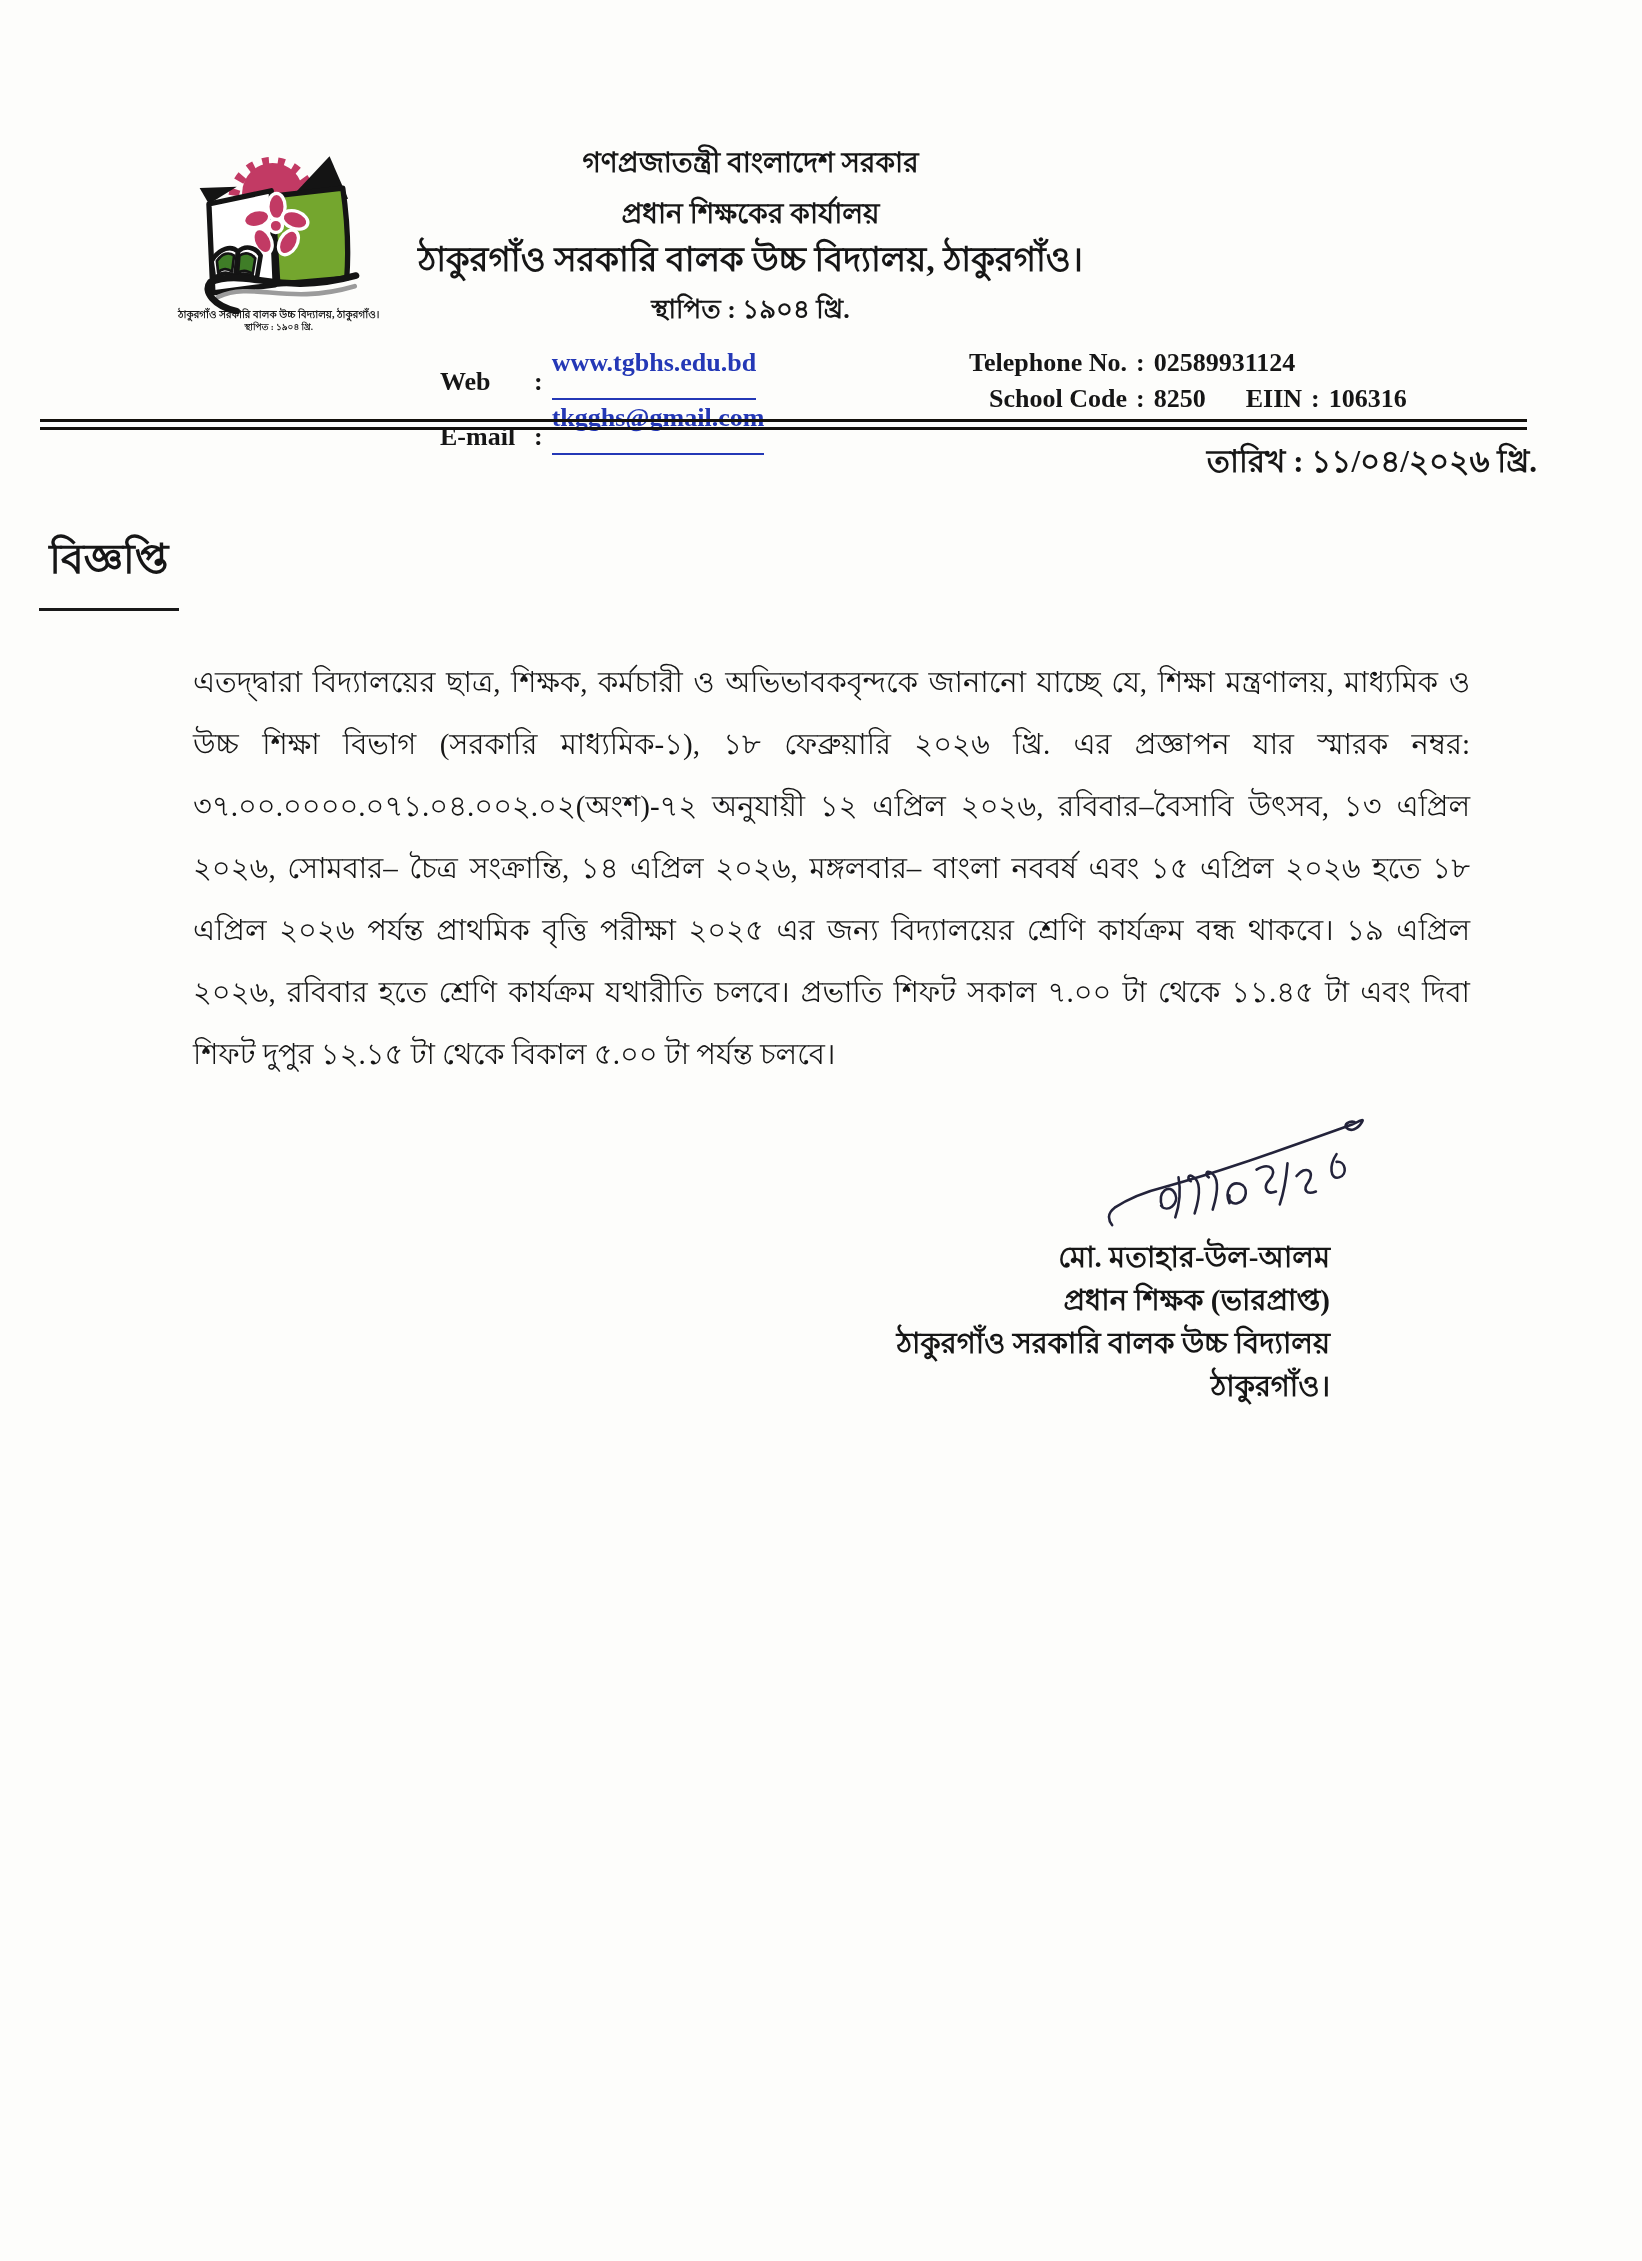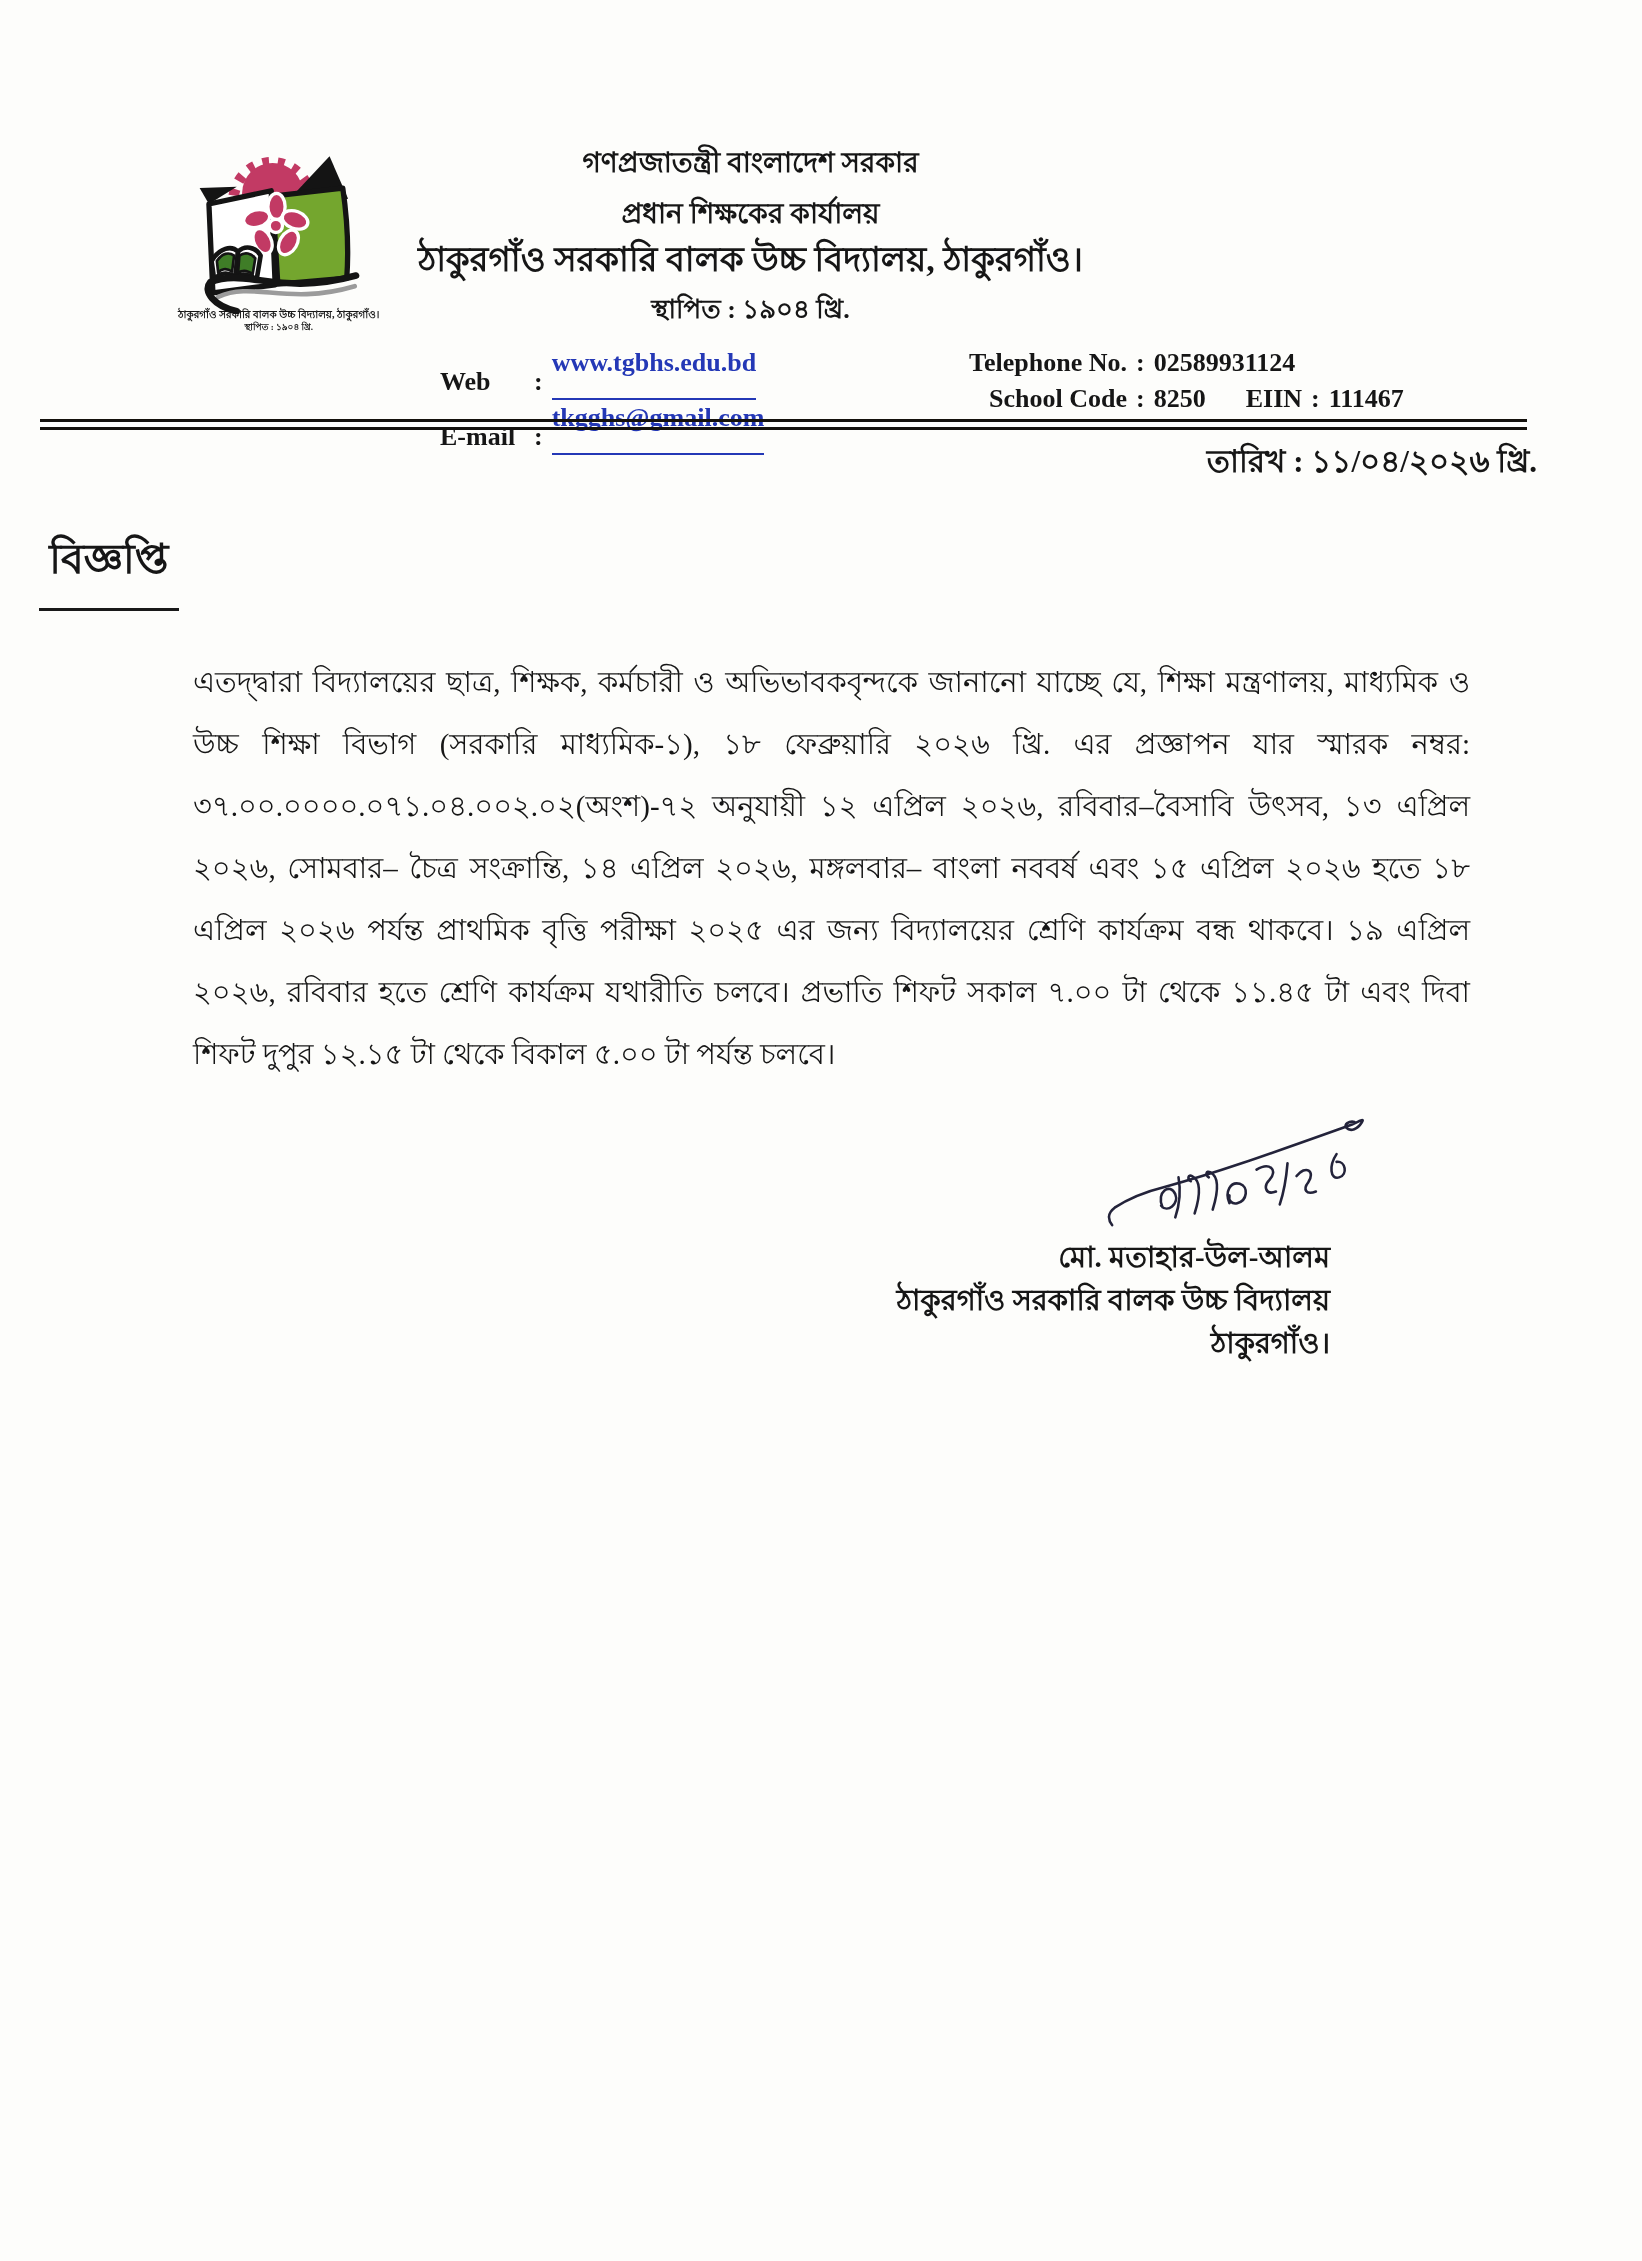--- a/index.html
+++ b/index.html
@@ -119,21 +119,21 @@
         <span class="c-label">Telephone No.</span>
         <span class="c-colon">:</span>
         <span>02589931124</span>
       </div>
       <div class="c-row">
         <span class="c-label">School Code</span>
         <span class="c-colon">:</span>
         <span>8250</span>
         <span class="c-eiin">EIIN</span>
         <span class="c-colon">:</span>
-        <span>111467</span>
+        <span>106316</span>
       </div>
     </div>
   </div>
 
   <div class="rule"></div>
 
   <div class="date-line">তারিখ : ১১/০৪/২০২৬ খ্রি.</div>
 
   <div class="title-row">
     <span>বিজ্ঞপ্তি</span>
@@ -150,18 +150,19 @@
     <path d="M 142 162 C 152 130 150 110 138 104 C 132 101 130 108 136 112"></path>
     <path d="M 170 156 C 180 124 178 104 166 98 C 160 95 158 102 164 106"></path>
     <path d="M 196 146 C 188 128 198 112 212 116 C 226 120 224 142 208 146 C 200 148 194 142 196 134"></path>
     <path d="M 238 94 C 258 82 272 94 258 110 C 248 120 252 134 268 128"></path>
     <path d="M 286 84 C 284 108 280 130 274 148"></path>
     <path d="M 300 104 C 314 86 330 96 318 114 C 310 124 314 134 330 128"></path>
     <path d="M 362 70 C 350 88 352 110 366 106 C 380 102 376 80 362 82"></path>
   </svg>
   <div class="sign-block">
     <div>মো. মতাহার-উল-আলম</div>
+    <div>প্রধান শিক্ষক (ভারপ্রাপ্ত)</div>
     <div>ঠাকুরগাঁও সরকারি বালক উচ্চ বিদ্যালয়</div>
     <div>ঠাকুরগাঁও।</div>
   </div>
 
 </div>
 
 
 </body></html>

